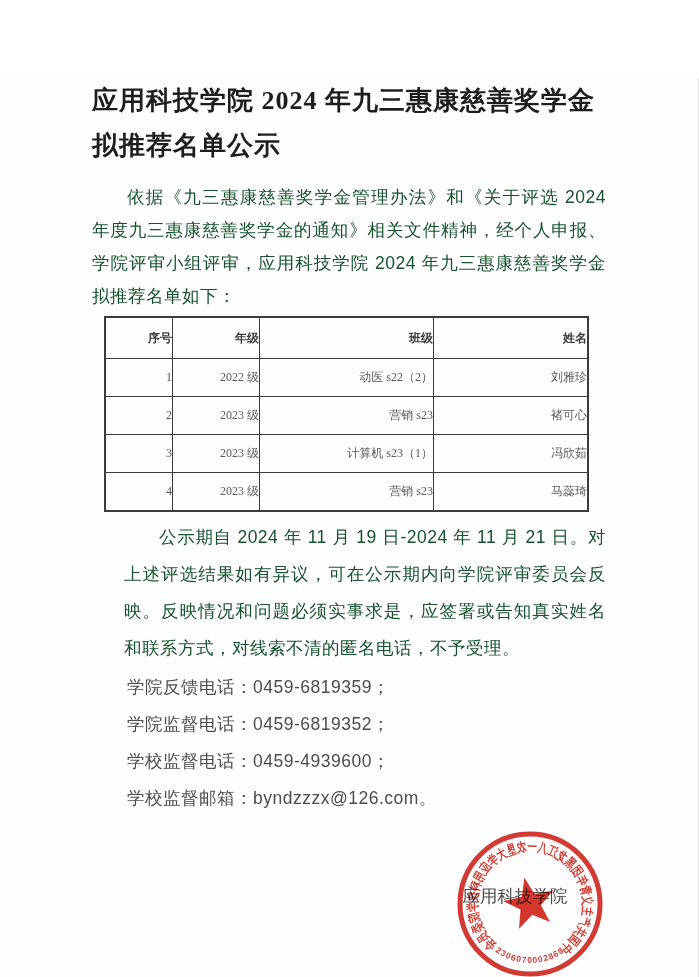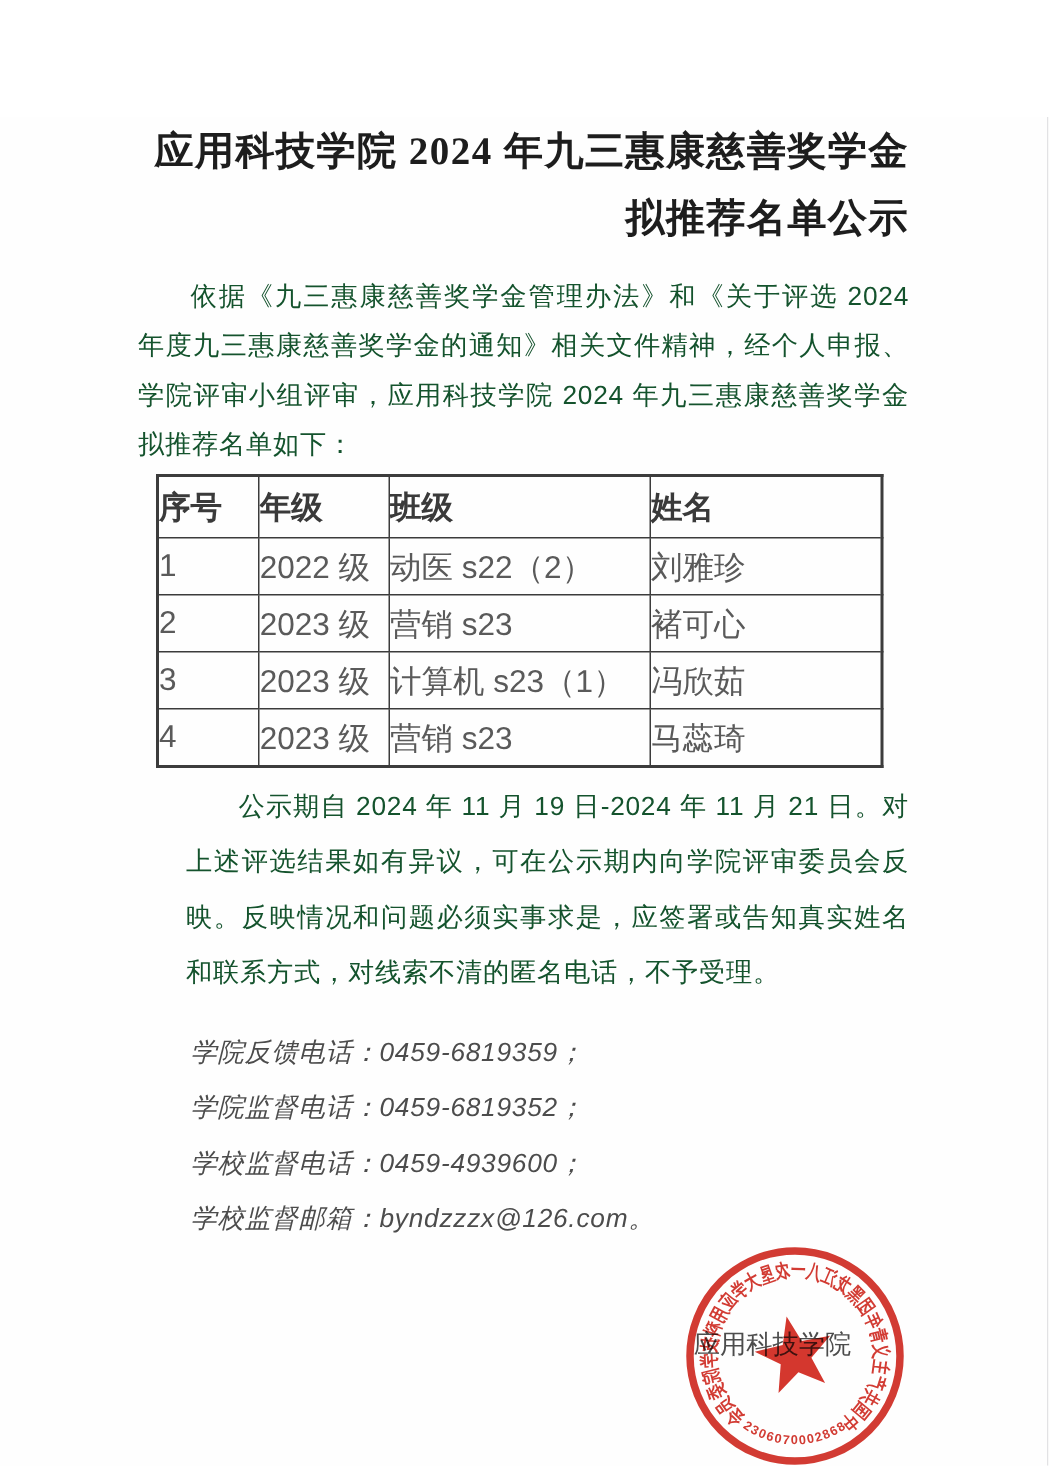--- a/index.html
+++ b/index.html
@@ -17,21 +17,21 @@
     padding: 0 92px;
     border-right: 1px solid #e2e2e4;
     background: #fefefe;
   }
   .title {
     margin: 78px 0 0 0;
     font-family: "Liberation Serif", "DejaVu Serif", serif;
     font-size: 26px;
     font-weight: bold;
     color: #1d1d1d;
-    text-align: right;
+    text-align: left;
     line-height: 45px;
     letter-spacing: 1px;
   }
   .para {
     margin: 13px 0 0 0;
     font-size: 17.5px;
     color: #14532d;
     line-height: 33px;
     text-align: justify;
     text-indent: 2em;
@@ -40,30 +40,31 @@
   .para.second { line-height: 37px; margin-top: 7px; margin-left: 32px; }
   table.rec {
     border-collapse: collapse;
     width: 485px;
     margin: 3px 0 0 12px;
     table-layout: fixed;
     border: 2px solid #3c3c3c;
   }
   table.rec th, table.rec td {
     border: 1.5px solid #3c3c3c;
-    text-align: left;
+    text-align: right;
     vertical-align: middle;
-    font-size: 21px;
+    font-size: 12px;
     padding: 0;
     overflow: hidden;
     white-space: nowrap;
+    font-family: Liberation Serif, serif;
   }
   table.rec th { height: 40px; font-weight: bold; color: #3a3a3a; }
   table.rec td { height: 37px; color: #5a5a5a; font-weight: normal; }
-  .contacts { margin-top: 16px; font-style: italic; }
+  .contacts { margin-top: 2px; }
   .contact {
     margin: 0;
     font-size: 17.5px;
     color: #4c4c4c;
     line-height: 37px;
     text-indent: 2em;
     letter-spacing: 0.5px;
   }
   .sign-block {
     position: absolute;

